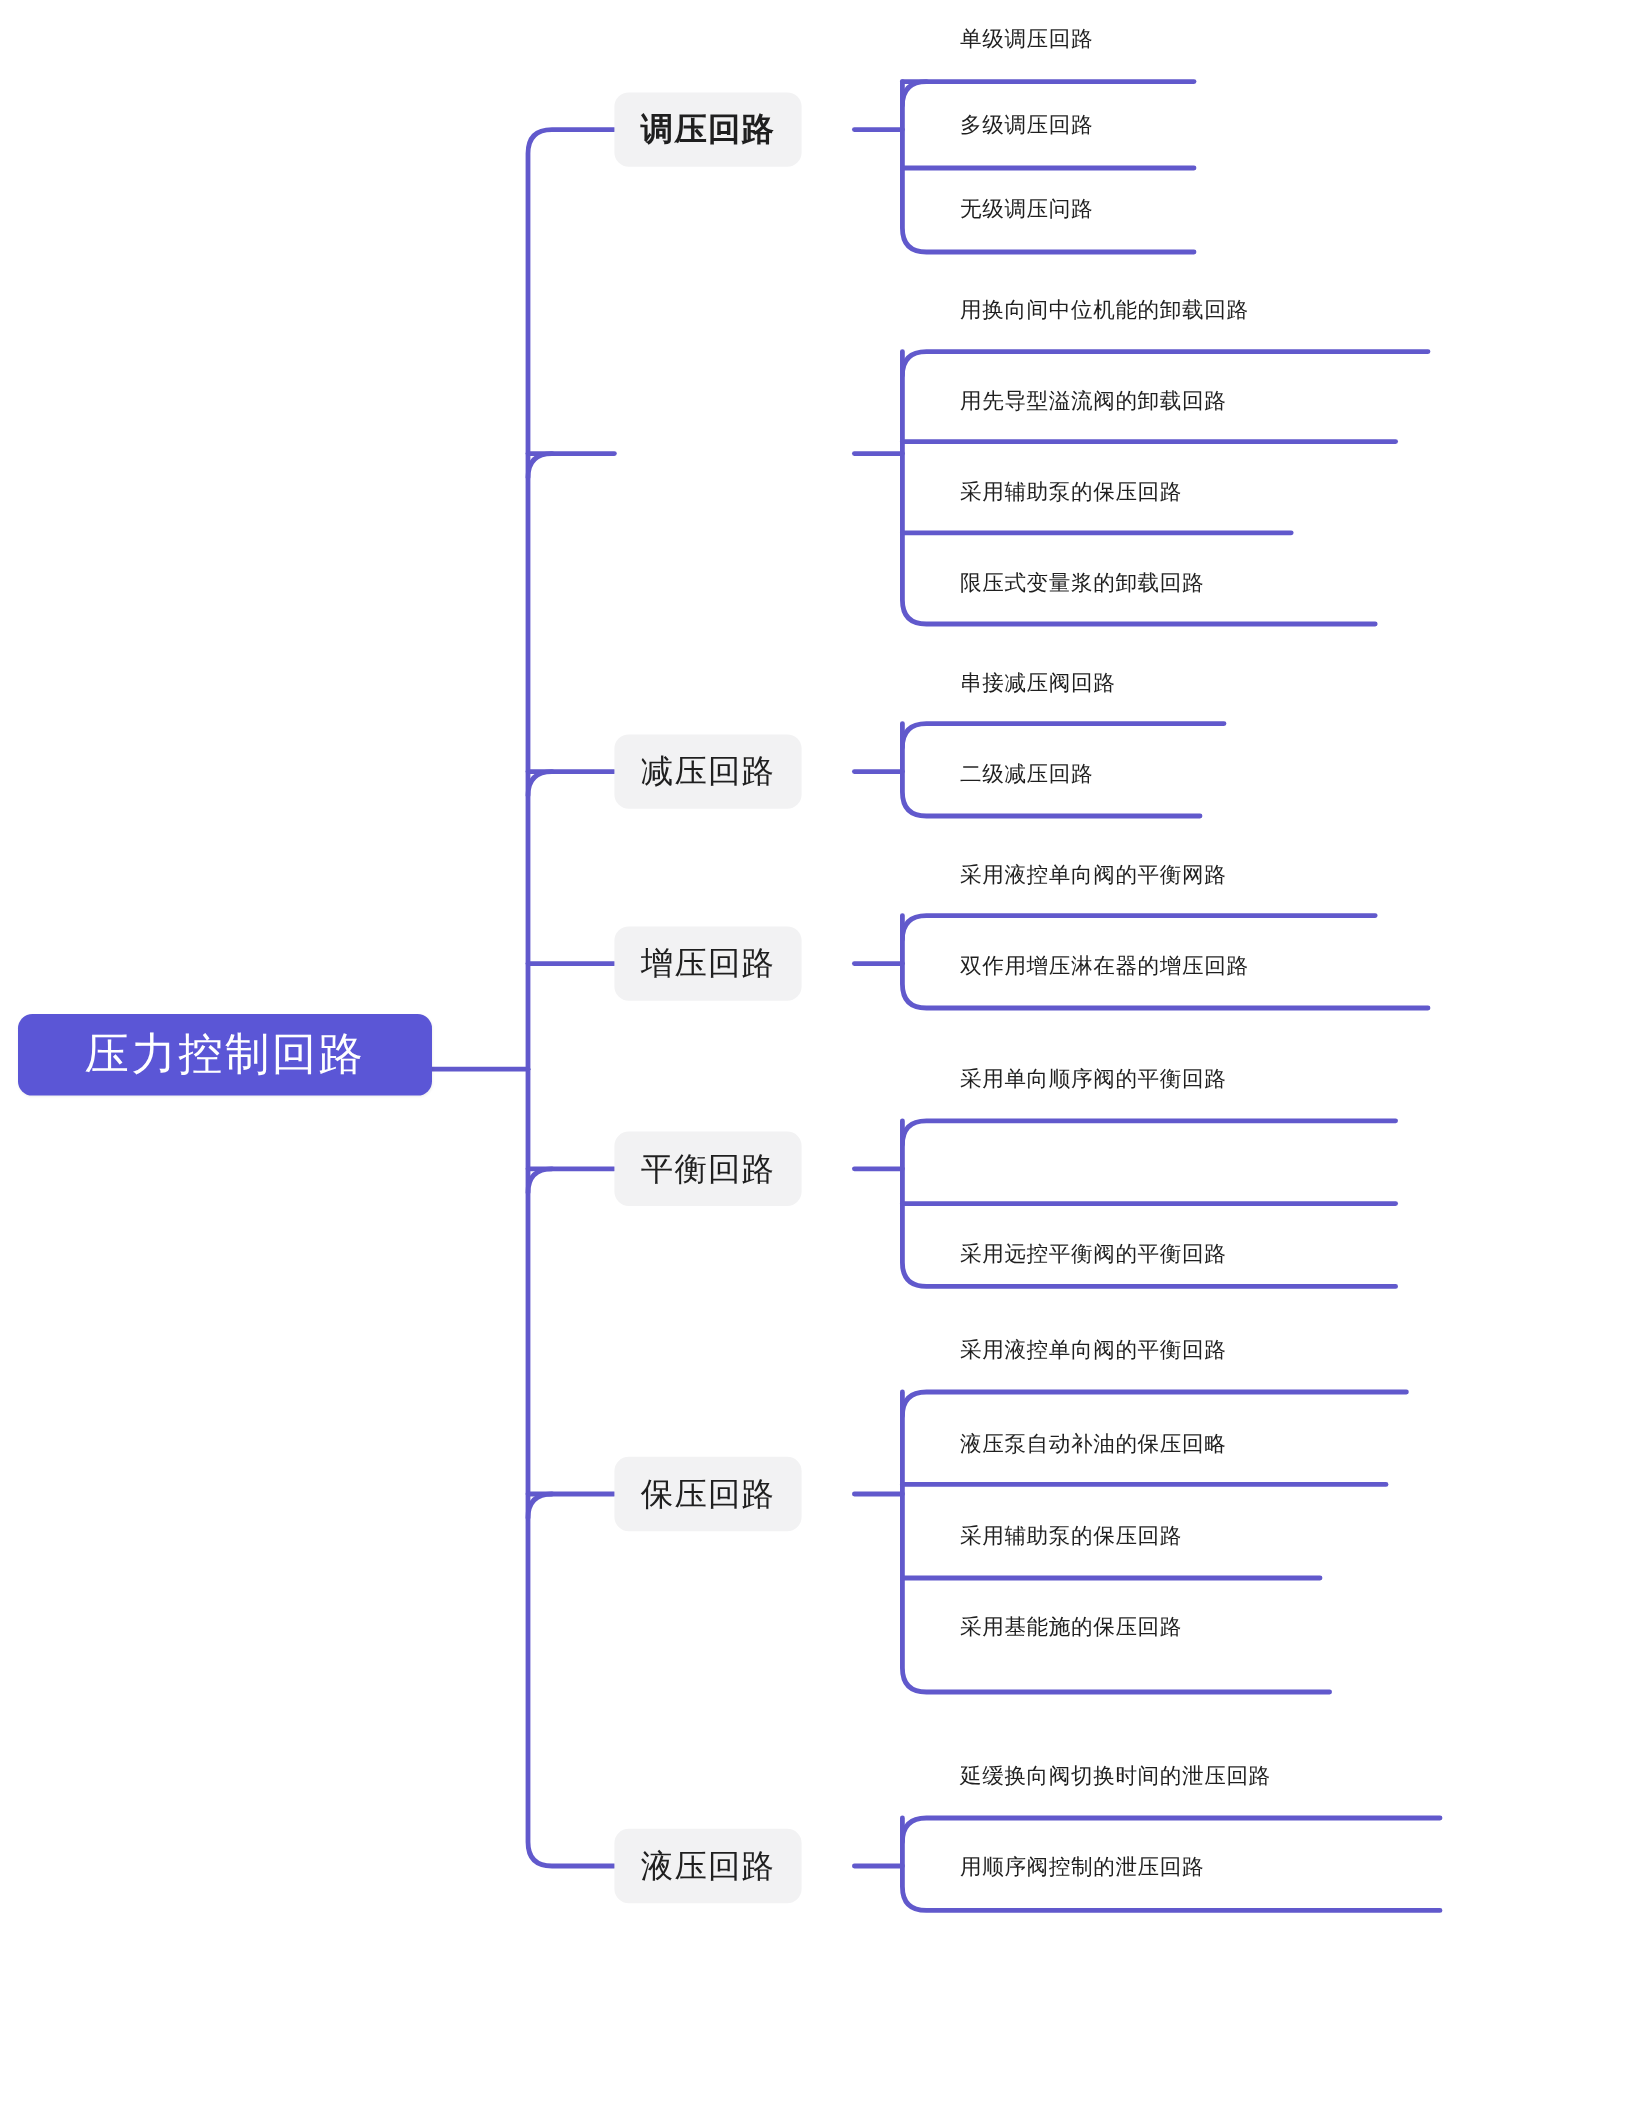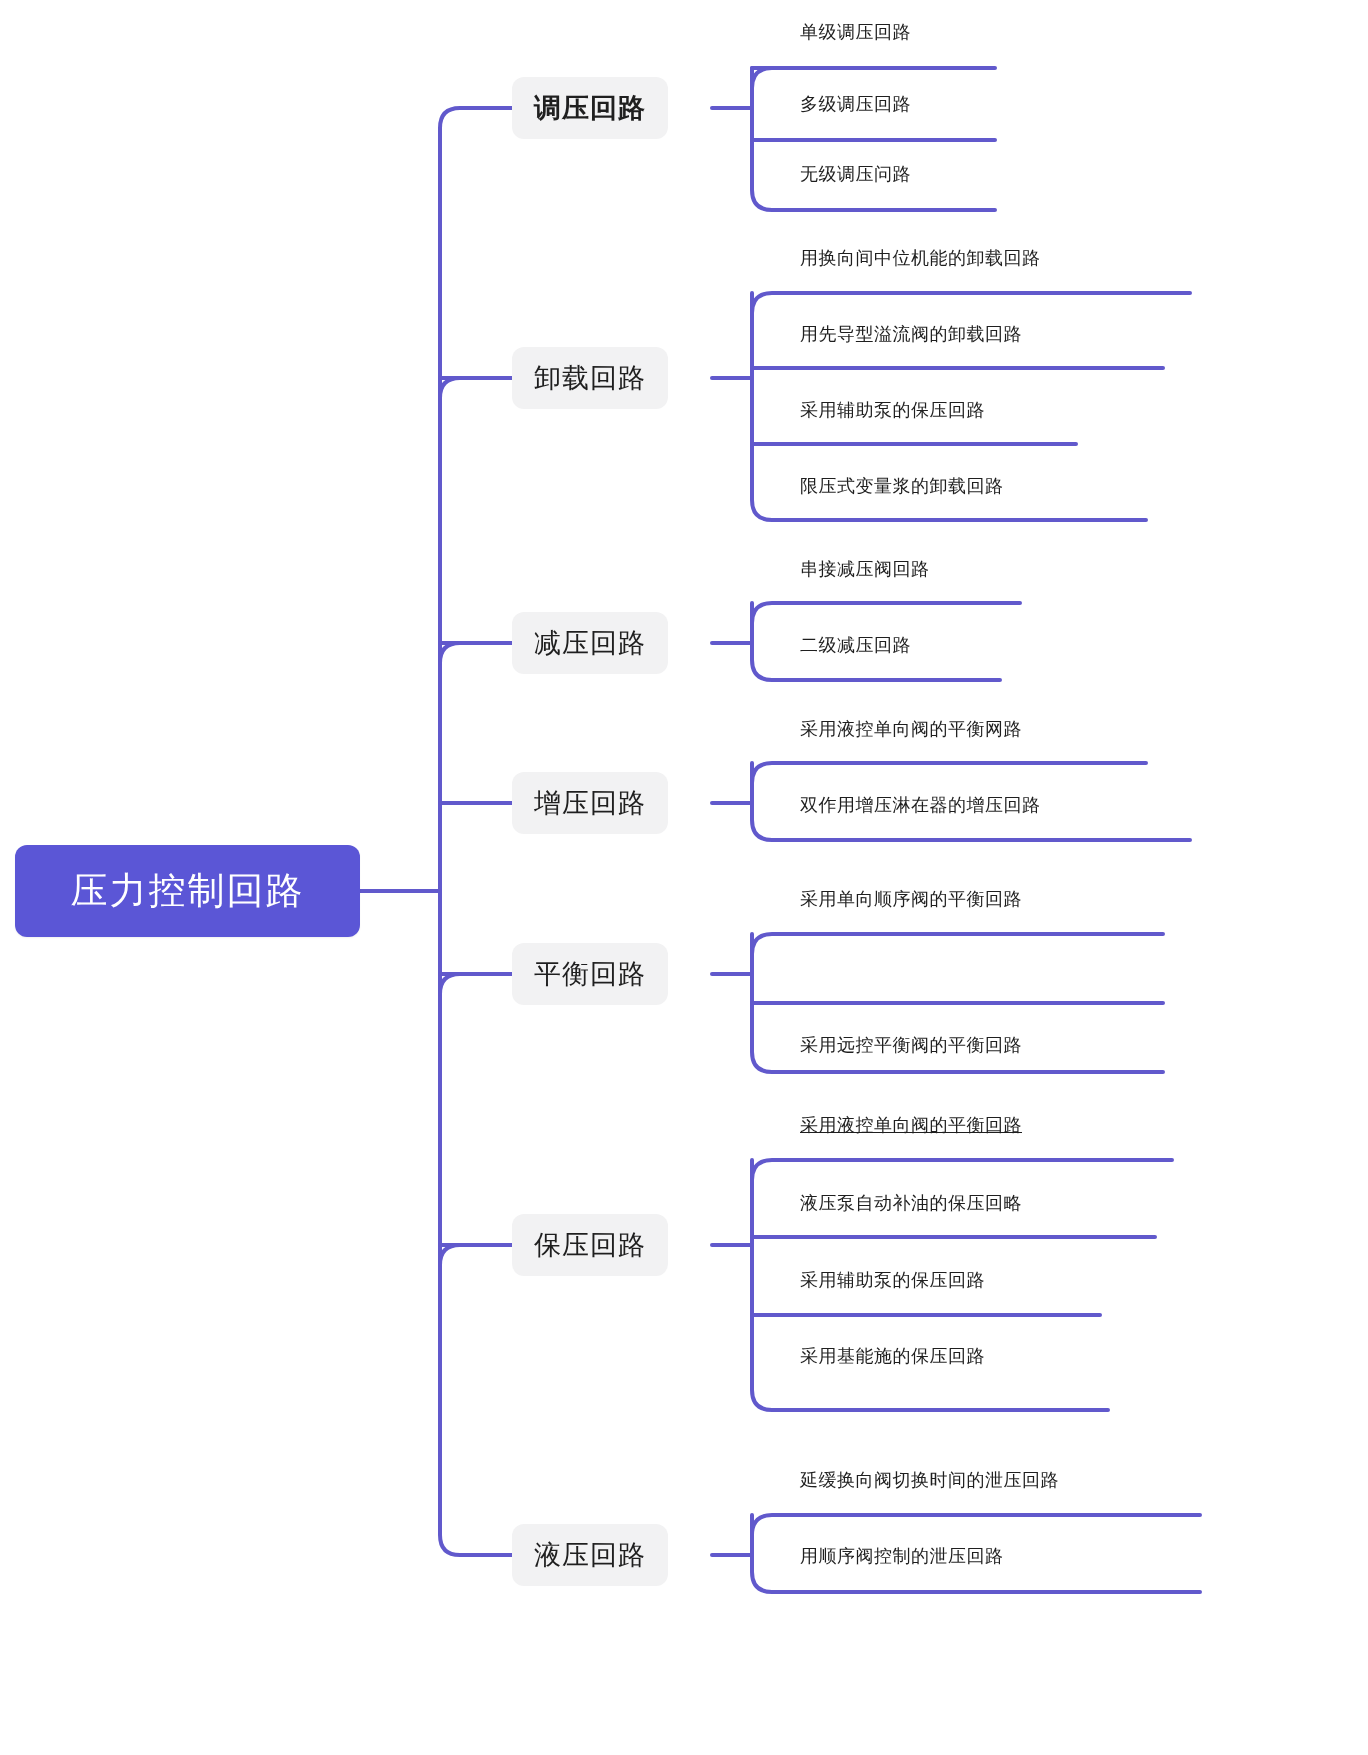--- a/index.html
+++ b/index.html
@@ -35,21 +35,21 @@
   
   .root-node {
     background: #5b56d6;
     color: #ffffff;
     border-radius: 12px;
     font-size: 37px;
     letter-spacing: 2px;
     left: 15px;
     top: 845px;
     width: 345px;
-    height: 92px;
+    height: 68px;
     box-shadow: 0 1px 2px rgba(0,0,0,0.06);
   }
   
   .branch-node {
     background: #f2f2f3;
     color: #1f1f1f;
     border-radius: 12px;
     font-size: 27px;
     letter-spacing: 1px;
     height: 62px;
@@ -128,40 +128,39 @@
     </g>
   </svg>
 
   <div class="node root-node">压力控制回路</div>
 
   <div class="node branch-node" style="left:512px; top:77px;font-weight:bold;">调压回路</div>
   <div class="node leaf-node" style="left:800px; top:9px;">单级调压回路</div>
   <div class="node leaf-node" style="left:800px; top:81px;">多级调压回路</div>
   <div class="node leaf-node" style="left:800px; top:151px;">无级调压问路</div>
 
-  <div class="node branch-node" style="left:512px; top:347px;">卸载回路</div>
   <div class="node leaf-node" style="left:800px; top:235px;">用换向间中位机能的卸载回路</div>
   <div class="node leaf-node" style="left:800px; top:311px;">用先导型溢流阀的卸载回路</div>
   <div class="node leaf-node" style="left:800px; top:387px;">采用辅助泵的保压回路</div>
   <div class="node leaf-node" style="left:800px; top:463px;text-align:right;">限压式变量浆的卸载回路</div>
 
   <div class="node branch-node" style="left:512px; top:612px;">减压回路</div>
   <div class="node leaf-node" style="left:800px; top:546px;">串接减压阀回路</div>
   <div class="node leaf-node" style="left:800px; top:622px;">二级减压回路</div>
 
   <div class="node branch-node" style="left:512px; top:772px;">增压回路</div>
   <div class="node leaf-node" style="left:800px; top:706px;">采用液控单向阀的平衡网路</div>
   <div class="node leaf-node" style="left:800px; top:782px;">双作用增压淋在器的增压回路</div>
 
   <div class="node branch-node" style="left:512px; top:943px;">平衡回路</div>
   <div class="node leaf-node" style="left:800px; top:876px;">采用单向顺序阀的平衡回路</div>
   <div class="node leaf-node" style="left:800px; top:1022px;">采用远控平衡阀的平衡回路</div>
 
   <div class="node branch-node" style="left:512px; top:1214px;">保压回路</div>
-  <div class="node leaf-node" style="left:800px; top:1102px;text-decoration:underline;">采用液控单向阀的平衡回路</div>
+  <div class="node leaf-node" style="left:800px; top:1102px;">采用液控单向阀的平衡回路</div>
   <div class="node leaf-node" style="left:800px; top:1180px;">液压泵自动补油的保压回略</div>
   <div class="node leaf-node" style="left:800px; top:1257px;">采用辅助泵的保压回路</div>
   <div class="node leaf-node" style="left:800px; top:1333px;">采用基能施的保压回路</div>
 
   <div class="node branch-node" style="left:512px; top:1524px;">液压回路</div>
   <div class="node leaf-node" style="left:800px; top:1457px;">延缓换向阀切换时间的泄压回路</div>
   <div class="node leaf-node" style="left:800px; top:1533px;">用顺序阀控制的泄压回路</div>
 
 </div>
 

